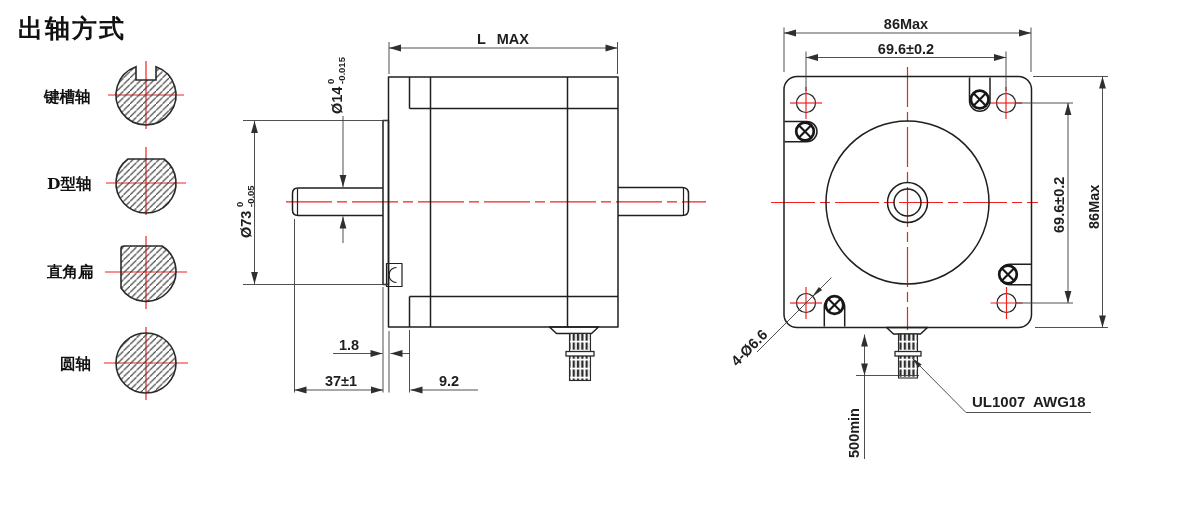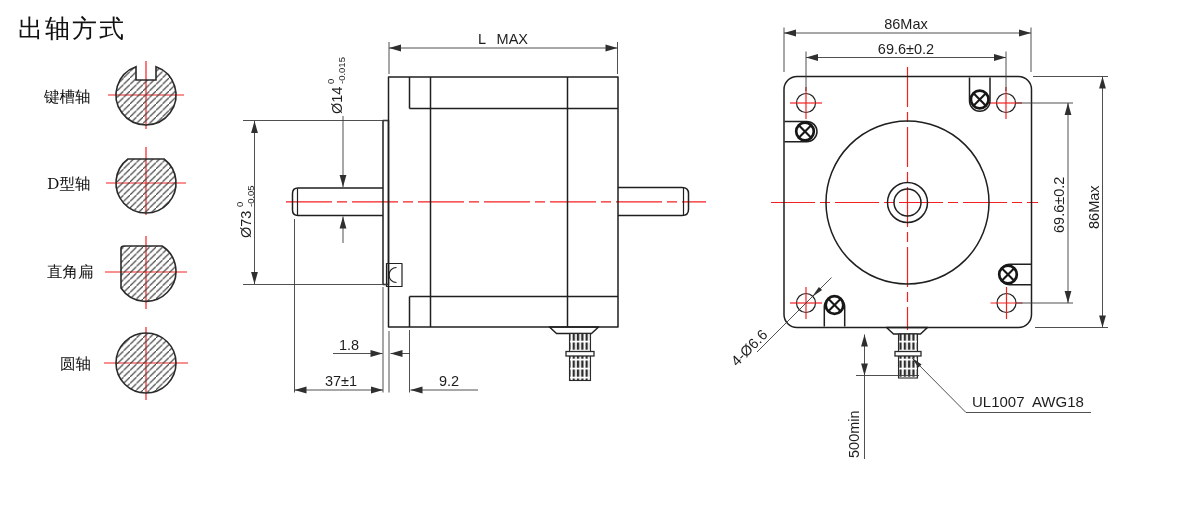--- a/index.html
+++ b/index.html
@@ -1,16 +1,16 @@
 <!DOCTYPE html>
 <html><head>
 <meta charset="utf-8">
 <style>
   html,body{margin:0;padding:0;background:#fff;}
-  .canvas{width:1183px;height:510px;background:#ffffff;position:relative;overflow:hidden;}
+  .canvas{width:1183px;height:510px;background:#ffffff;position:relative;overflow:hidden;font-weight:bold;}
   svg{display:block;}
   
   .obj{stroke:#1f1f1f;stroke-width:1.5;fill:none;stroke-linejoin:round;stroke-linecap:butt;}
   .thin{stroke-width:1.2;}
   
   .dim{stroke:#3c3c3c;stroke-width:0.9;fill:none;}
   
   .cl{stroke:#f32020;stroke-width:1.2;fill:none;}
   .hatchshape{fill:url(#hatch);stroke:#2a2a2a;stroke-width:1.6;}
   .screw{stroke:#171717;stroke-width:2.7;fill:#fff;}

